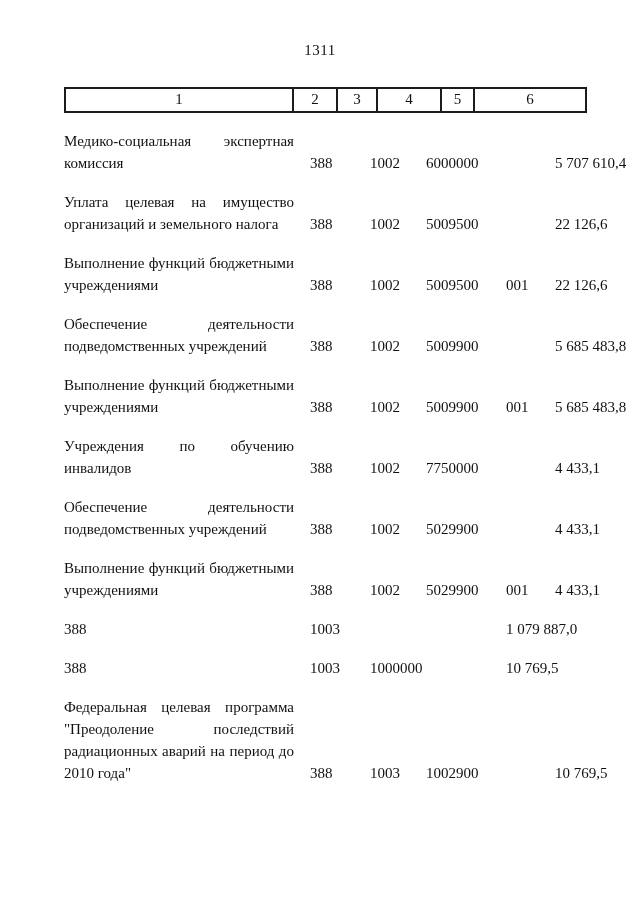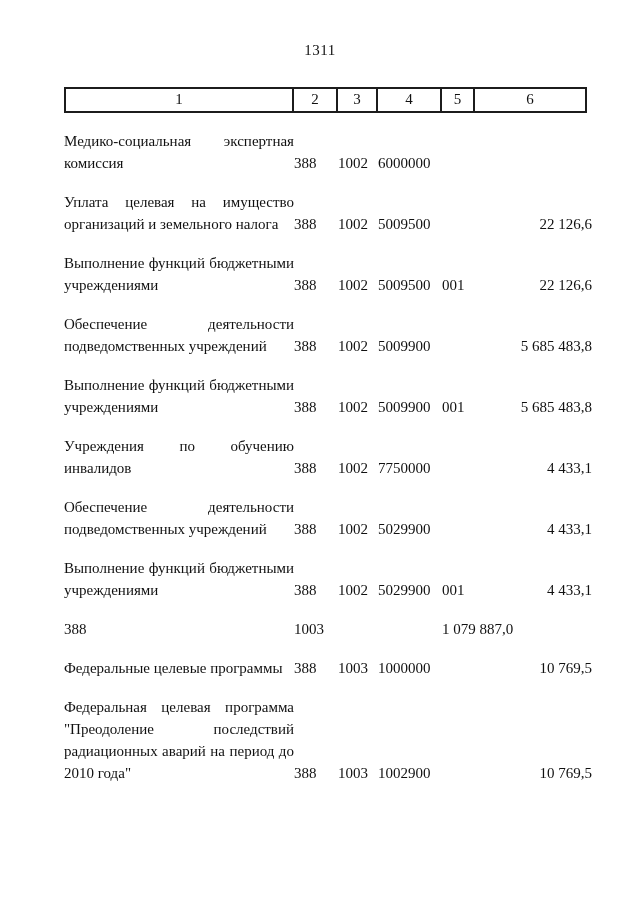--- a/index.html
+++ b/index.html
@@ -52,20 +52,21 @@
   .rows {
     margin-top: 17px;
   }
   .trow {
     display: grid;
     grid-template-columns: 230px 44px 40px 64px 33px 1fr;
     align-items: end;
     margin-bottom: 17px;
     font-size: 15px;
     line-height: 22px;
+    gap: 16px;
   }
   .c-name {
     text-align: justify;
     text-justify: inter-word;
   }
   .c-num {
     text-align: left;
     white-space: nowrap;
   }
   .c-amt {
@@ -91,20 +92,21 @@
     </div>
 
     <div class="rows">
 
       <div class="trow">
         <div class="c-name">Медико-социальная экспертная комиссия</div>
         <div class="c-num">388</div>
         <div class="c-num">1002</div>
         <div class="c-num">6000000</div>
         <div class="c-num"></div>
+        <div class="c-amt">5 707 610,4</div>
       </div>
 
       <div class="trow">
         <div class="c-name">Уплата целевая на имущество организаций и земельного налога</div>
         <div class="c-num">388</div>
         <div class="c-num">1002</div>
         <div class="c-num">5009500</div>
         <div class="c-num"></div>
         <div class="c-amt">22 126,6</div>
       </div>
@@ -165,21 +167,20 @@
 
       <div class="trow">
         <div class="c-num">388</div>
         <div class="c-num">1003</div>
         <div class="c-num"></div>
         <div class="c-num"></div>
         <div class="c-amt">1 079 887,0</div>
       </div>
 
       <div class="trow">
-        <div class="c-name">Федеральные целевые программы</div>
         <div class="c-num">388</div>
         <div class="c-num">1003</div>
         <div class="c-num">1000000</div>
         <div class="c-num"></div>
         <div class="c-amt">10 769,5</div>
       </div>
 
       <div class="trow">
         <div class="c-name">Федеральная целевая программа "Преодоление последствий радиационных аварий на период до 2010 года"</div>
         <div class="c-num">388</div>

